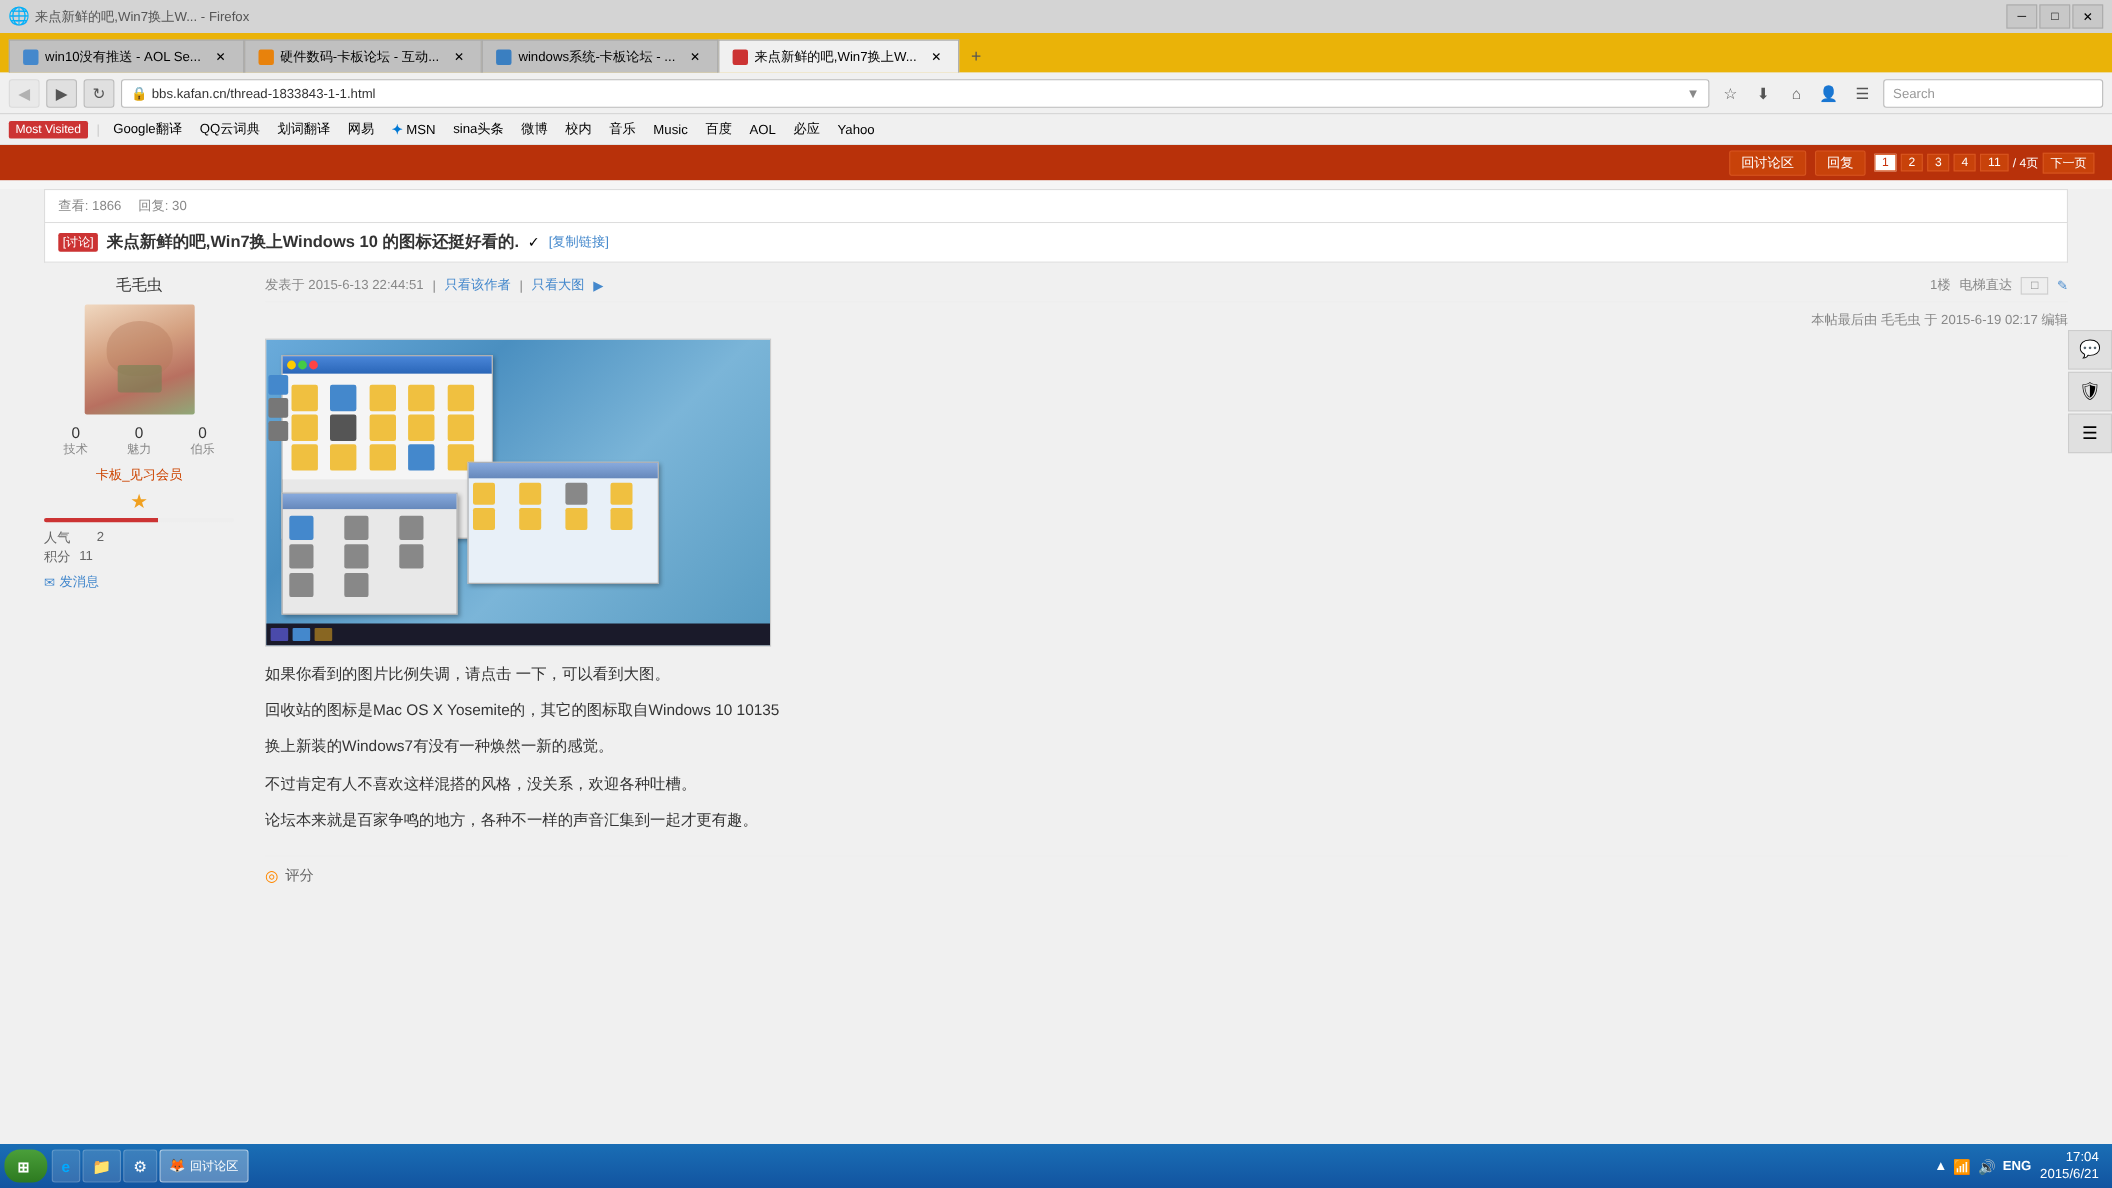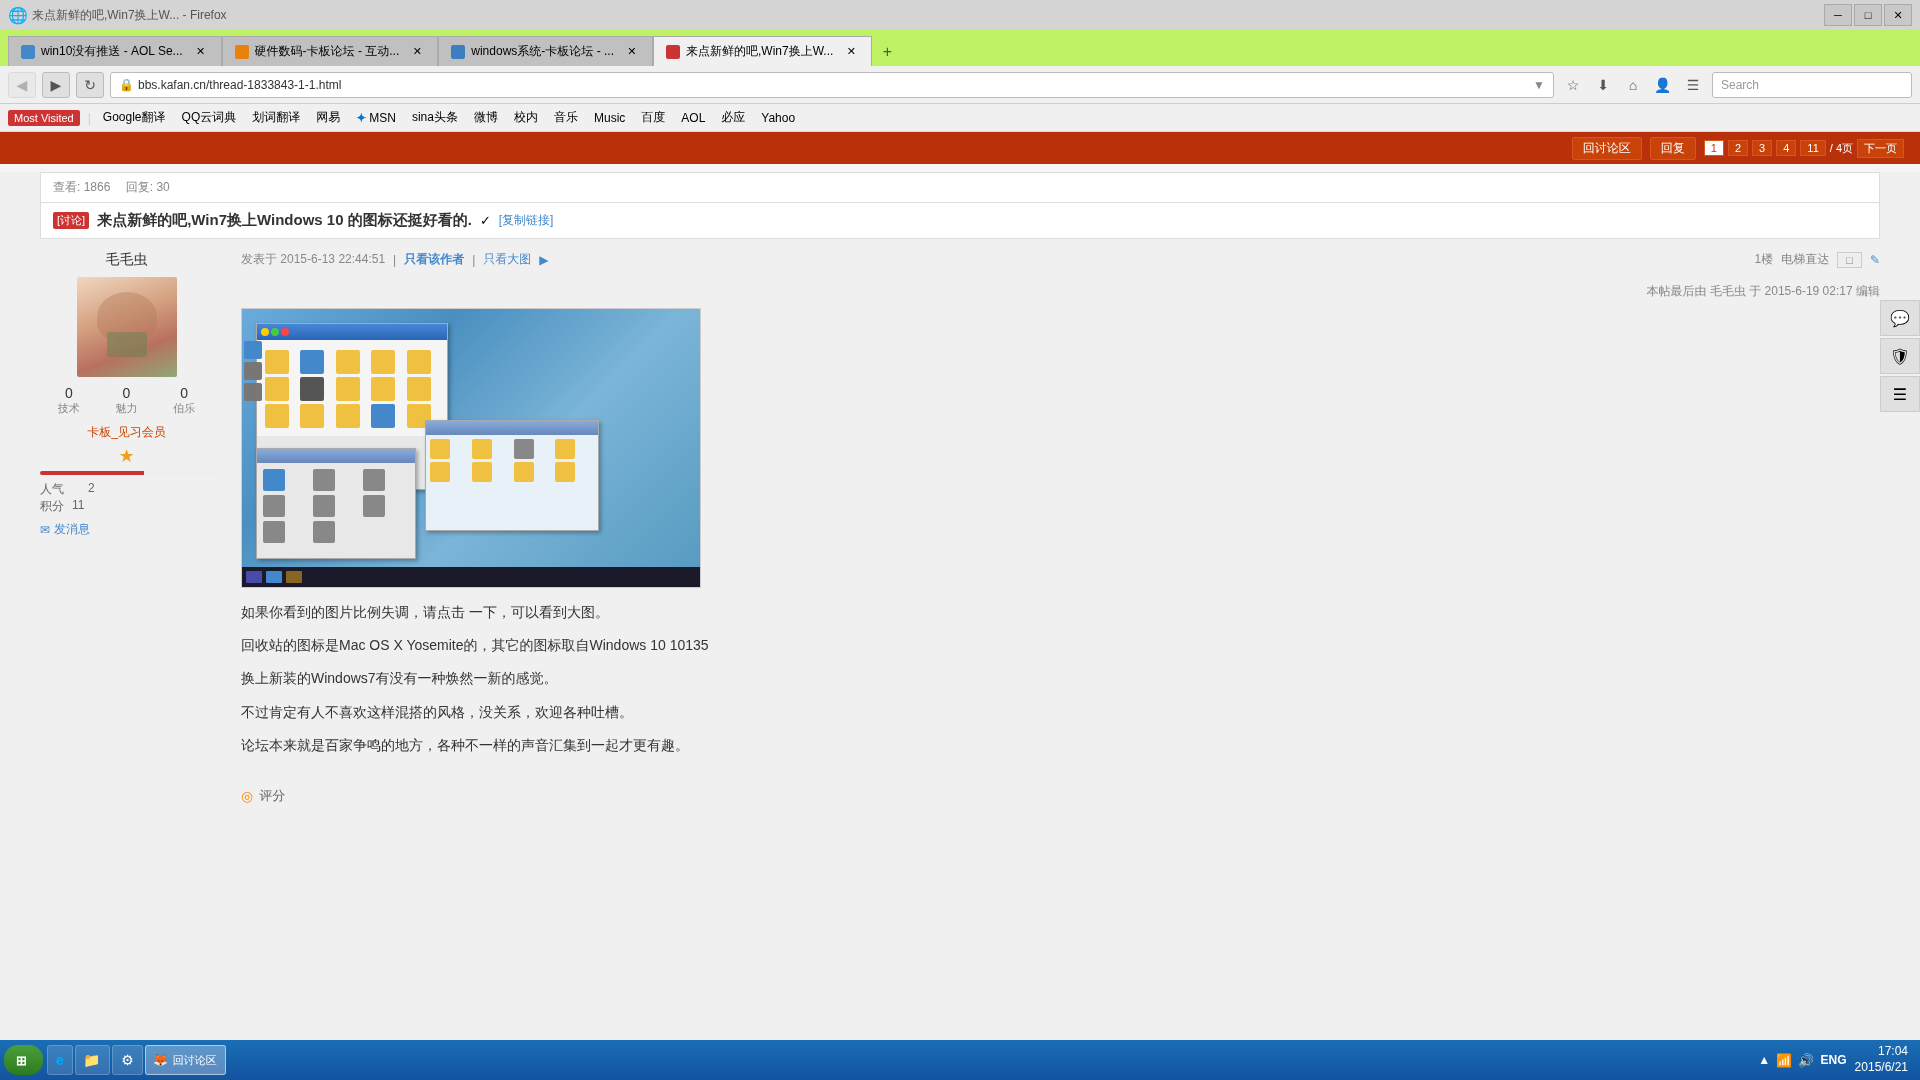--- a/index.html
+++ b/index.html
@@ -2,21 +2,21 @@
 <html><head>
   <meta charset="utf-8">
   <style>
     * { margin: 0; padding: 0; box-sizing: border-box; }
     body { font-family: 'Microsoft YaHei', Arial, sans-serif; font-size: 13px; background: #f0f0f0; width: 1920px; height: 1080px; overflow: hidden; }
     
     .title-bar { background: #d4d4d4; height: 30px; display: flex; align-items: center; padding: 0 8px; gap: 4px; }
     .title-bar .window-controls { margin-left: auto; display: flex; gap: 2px; }
     .window-btn { width: 28px; height: 22px; background: #c8c8c8; border: 1px solid #aaa; display: flex; align-items: center; justify-content: center; cursor: pointer; font-size: 11px; }
 
-    .tab-bar { background: #bef264; height: 36px; display: flex; align-items: flex-end; padding: 0 0 0 8px; }
+    .tab-bar { background: #eab308; height: 36px; display: flex; align-items: flex-end; padding: 0 0 0 8px; }
     .tab { height: 30px; padding: 0 12px; display: flex; align-items: center; gap: 6px; background: #c0c0c0; border: 1px solid #aaa; border-bottom: none; font-size: 12px; cursor: pointer; max-width: 220px; position: relative; }
     .tab.active { background: #f0f0f0; }
     .tab-favicon { width: 14px; height: 14px; background: #4488cc; border-radius: 2px; flex-shrink: 0; }
     .tab-favicon.orange { background: #e8820c; }
     .tab-favicon.blue2 { background: #3a7fc1; }
     .tab-favicon.red { background: #cc3333; }
     .tab-text { overflow: hidden; white-space: nowrap; text-overflow: ellipsis; font-size: 12px; }
     .tab-close { width: 16px; height: 16px; display: flex; align-items: center; justify-content: center; border-radius: 3px; font-size: 11px; margin-left: 4px; flex-shrink: 0; }
     .new-tab-btn { width: 30px; height: 28px; display: flex; align-items: center; justify-content: center; cursor: pointer; font-size: 16px; color: #555; }
 
@@ -263,21 +263,21 @@
             <span>发消息</span>
           </div>
         </div>
       </div>
 
       <div style="flex:1; padding:12px 0 0 16px;">
 
         <div style="display:flex; align-items:center; font-size:12px; color:#888; margin-bottom:8px; border-bottom:1px solid #eee; padding-bottom:6px;">
           <span>发表于 2015-6-13 22:44:51</span>
           <span style="margin-left:8px;">|</span>
-          <span style="margin-left:8px; color:#4488cc; cursor:pointer;font-weight:bold;">只看该作者</span>
+          <span style="margin-left:8px; color:#4488cc; cursor:pointer;">只看该作者</span>
           <span style="margin-left:8px;">|</span>
           <span style="margin-left:8px; color:#4488cc; cursor:pointer;">只看大图</span>
           <span style="margin-left:8px; color:#4488cc; cursor:pointer;">▶</span>
           <div style="margin-left:auto; display:flex; align-items:center; gap:8px;">
             <span>1楼</span>
             <span>电梯直达</span>
             <div style="background:#eee; border:1px solid #ccc; padding:1px 8px; font-size:11px; cursor:pointer; display:inline-block;">□</div>
             <span style="color:#4488cc; font-size:12px; cursor:pointer;">✎</span>
           </div>
         </div>

